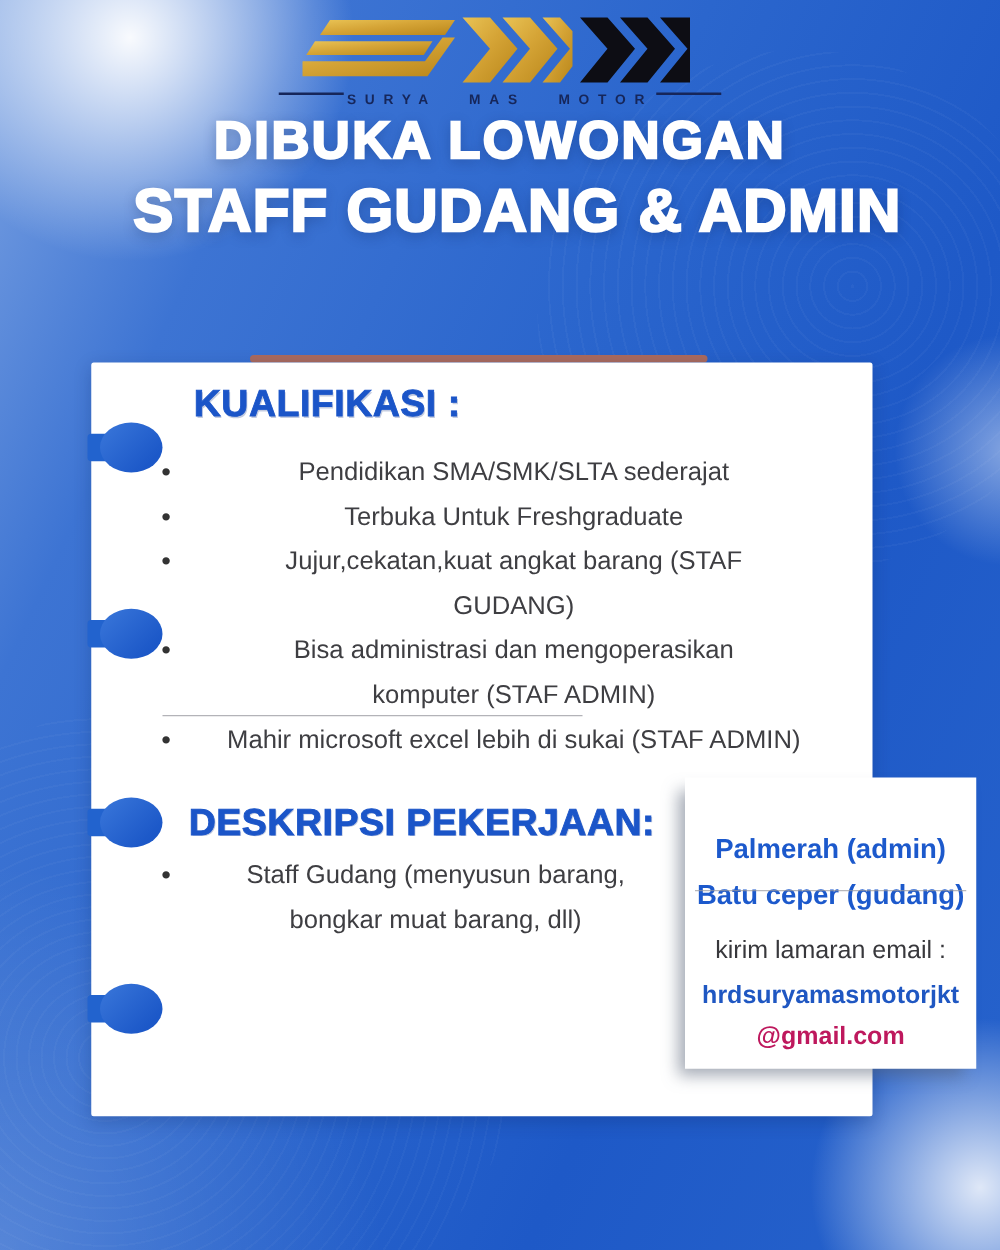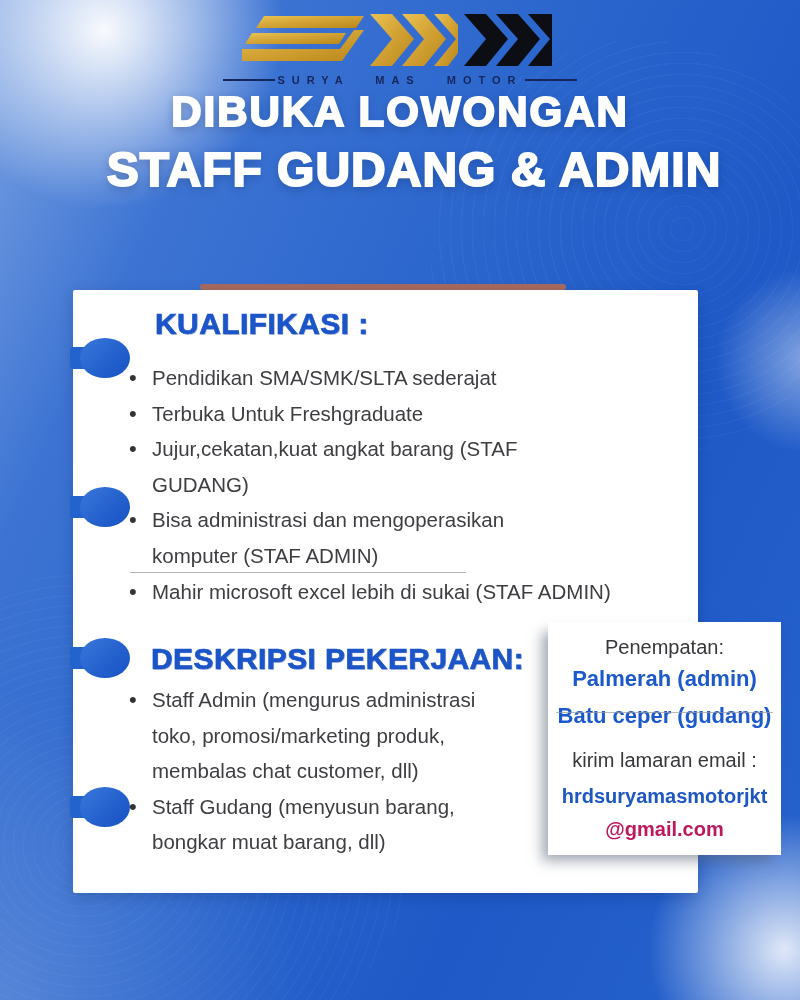--- a/index.html
+++ b/index.html
@@ -25,21 +25,21 @@
   .texture.bl {
     left:-140px; top:560px; width:560px; height:520px; opacity:.5;
     background:repeating-radial-gradient(circle at 40% 55%, rgba(255,255,255,.06) 0 1.5px, rgba(255,255,255,0) 1.5px 10px);
   }
 
   
   .logo-wrap { position:absolute; left:0; top:12px; width:800px; text-align:center; }
   .logo-svg { display:block; margin:0 auto; }
   .logo-text-row {
     position:absolute; left:0; top:62px; width:800px;
-    display:flex; align-items:center; justify-content:center; gap:3px;
+    display:flex; justify-content:center; gap:3px;
   }
   .logo-dash { display:inline-block; width:52px; height:2px; background:#16265a; }
   .logo-text {
     font-size:11px; font-weight:bold; color:#16265a;
     letter-spacing:7px; word-spacing:16px; white-space:nowrap;
   }
 
   
   .title {
     position:absolute; left:0; width:800px; text-align:center; color:#ffffff;
@@ -61,21 +61,21 @@
     box-shadow:0 4px 14px rgba(10,30,80,.22);
   }
   .section-heading {
     position:absolute; color:#1b55c8; font-weight:bold; font-size:30px;
     -webkit-text-stroke:.7px #1b55c8; letter-spacing:.4px;
     text-shadow:1px 1px 0 rgba(20,50,130,.25); white-space:nowrap;
   }
   .heading-kualifikasi { left:82px; top:17px; }
   .heading-deskripsi  { left:78px; top:352px; }
 
-  ul.bullets { position:absolute; list-style:none; }
+  ul.bullets { position:absolute; list-style:none;text-align:center; }
   ul.bullets li {
     position:relative; padding-left:27px; font-size:20.5px; color:#3e3e42;
     line-height:35.6px; white-space:pre-line;
   }
   ul.bullets li::before {
     content:"•"; position:absolute; left:4px; top:0;
     color:#333; font-size:22px;
   }
   .qual-list { left:52px; top:70px;  width:545px; }
   .desc-list { left:52px; top:392px; width:420px; }
@@ -175,36 +175,32 @@
 
         <li class="bullet-item">Mahir microsoft excel lebih di sukai (STAF ADMIN)</li>
       </ul>
 
     <div class="list-divider"></div>
 
     <div class="section-heading heading-deskripsi">DESKRIPSI PEKERJAAN:</div>
 
     <ul class="bullets desc-list">
 
-        <li class="bullet-item">Staff Admin (mengurus administrasi
-toko, promosi/marketing produk,
-membalas chat customer, dll)</li>
 
         <li class="bullet-item">Staff Gudang (menyusun barang,
 bongkar muat barang, dll)</li>
       </ul>
   </div>
 
   <div class="blob b1"></div>
   <div class="blob b2"></div>
   <div class="blob b3"></div>
   <div class="blob b4"></div>
 
   <div class="placement">
-    <p class="pl-label">Penempatan:</p>
     <p class="pl-loc1">Palmerah (admin)</p>
     <p class="pl-loc2">Batu ceper (gudang)</p>
     <div class="placement-divider"></div>
     <p class="pl-apply">kirim lamaran email :</p>
     <p class="pl-email1">hrdsuryamasmotorjkt</p>
     <p class="pl-email2">@gmail.com</p>
   </div>
 
 </div>
 

